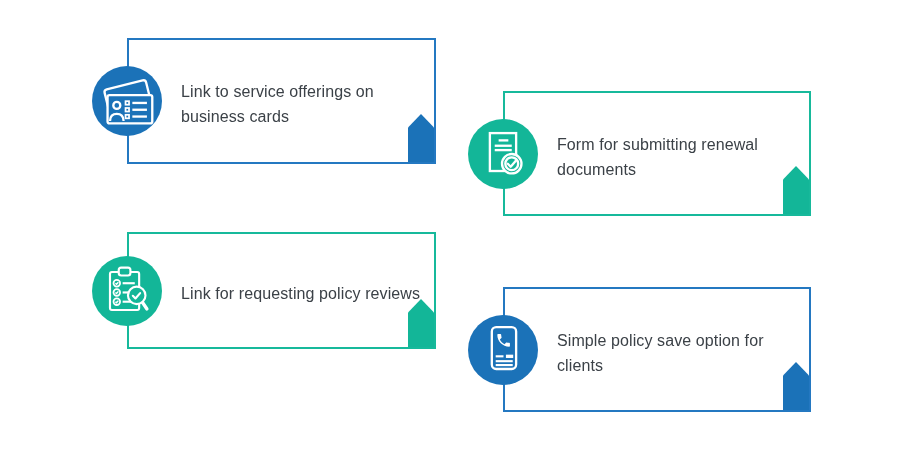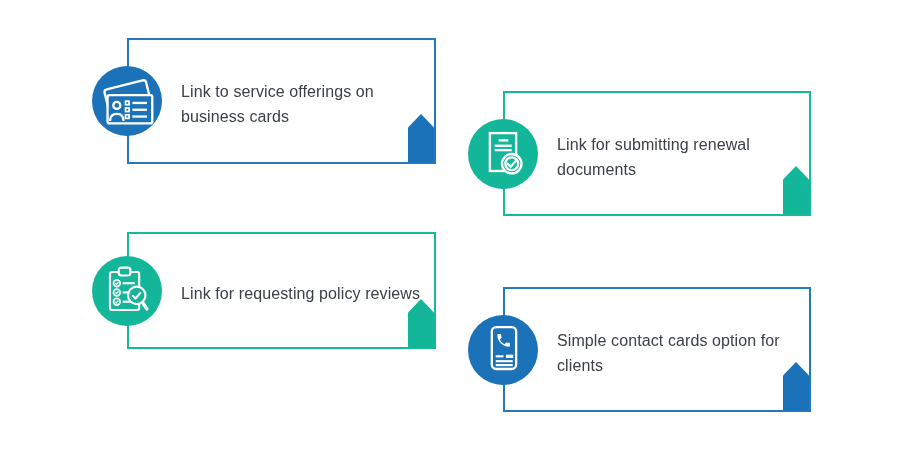--- a/index.html
+++ b/index.html
@@ -77,21 +77,21 @@
       <svg width="70" height="70" viewBox="0 0 72 72" fill="none" stroke="#ffffff" stroke-width="2.4">
         <rect x="22.5" y="14.5" width="27" height="39"></rect>
         <line x1="31.5" y1="22" x2="41.5" y2="22"></line>
         <line x1="27.5" y1="27.5" x2="45" y2="27.5"></line>
         <line x1="27.5" y1="32" x2="45" y2="32"></line>
         <circle cx="45" cy="46" r="10" fill="var(--teal)"></circle>
         <circle cx="45" cy="46" r="6.6"></circle>
         <path d="M40.9 46 l3 3.1 5.3-6.1" stroke-linecap="round" stroke-linejoin="round"></path>
       </svg>
     </div>
-    <div class="card-text">Link for submitting renewal documents</div>
+    <div class="card-text">Form for submitting renewal documents</div>
     <div class="bookmark teal-bg"></div>
   </div>
 
   <div class="card teal" style="left:127px;top:232px;width:309px;height:117px;">
     <div class="icon-circle teal-bg">
       <svg width="70" height="70" viewBox="0 0 72 72" fill="none" stroke="#ffffff" stroke-width="2.2">
         <rect x="18.5" y="16.5" width="30" height="39" rx="2"></rect>
         <rect x="27.5" y="12" width="12" height="8" rx="2.5" fill="var(--teal)"></rect>
         <circle cx="25.5" cy="28" r="3.4" stroke-width="1.8"></circle>
         <path d="M24.1 28 l1.1 1.1 1.9-2.2" stroke-width="1.5"></path>
@@ -115,17 +115,17 @@
     <div class="icon-circle blue-bg">
       <svg width="70" height="70" viewBox="0 0 72 72" fill="none" stroke="#ffffff" stroke-width="2.4">
         <rect x="24.5" y="12.5" width="25" height="43" rx="4.5"></rect>
         <path fill="#ffffff" stroke="none" transform="translate(28,17.5) scale(0.72)" d="M6.62 10.79c1.44 2.83 3.76 5.14 6.59 6.59l2.2-2.2c.27-.27.67-.36 1.02-.24 1.12.37 2.33.57 3.57.57.55 0 1 .45 1 1V20c0 .55-.45 1-1 1-9.39 0-17-7.61-17-17 0-.55.45-1 1-1h3.5c.55 0 1 .45 1 1 0 1.25.2 2.45.57 3.57.11.35.03.74-.25 1.02l-2.2 2.2z"></path>
         <line x1="28.5" y1="42.5" x2="36.5" y2="42.5" stroke-width="2.2"></line>
         <rect x="39" y="40.8" width="7.5" height="3.4" fill="#ffffff" stroke="none"></rect>
         <line x1="28.5" y1="47.5" x2="46" y2="47.5" stroke-width="2.2"></line>
         <line x1="28.5" y1="51.5" x2="46" y2="51.5" stroke-width="2.2"></line>
       </svg>
     </div>
-    <div class="card-text">Simple contact cards option for clients</div>
+    <div class="card-text">Simple policy save option for clients</div>
     <div class="bookmark blue-bg"></div>
   </div>
 
 </div>
 
 </body></html>

